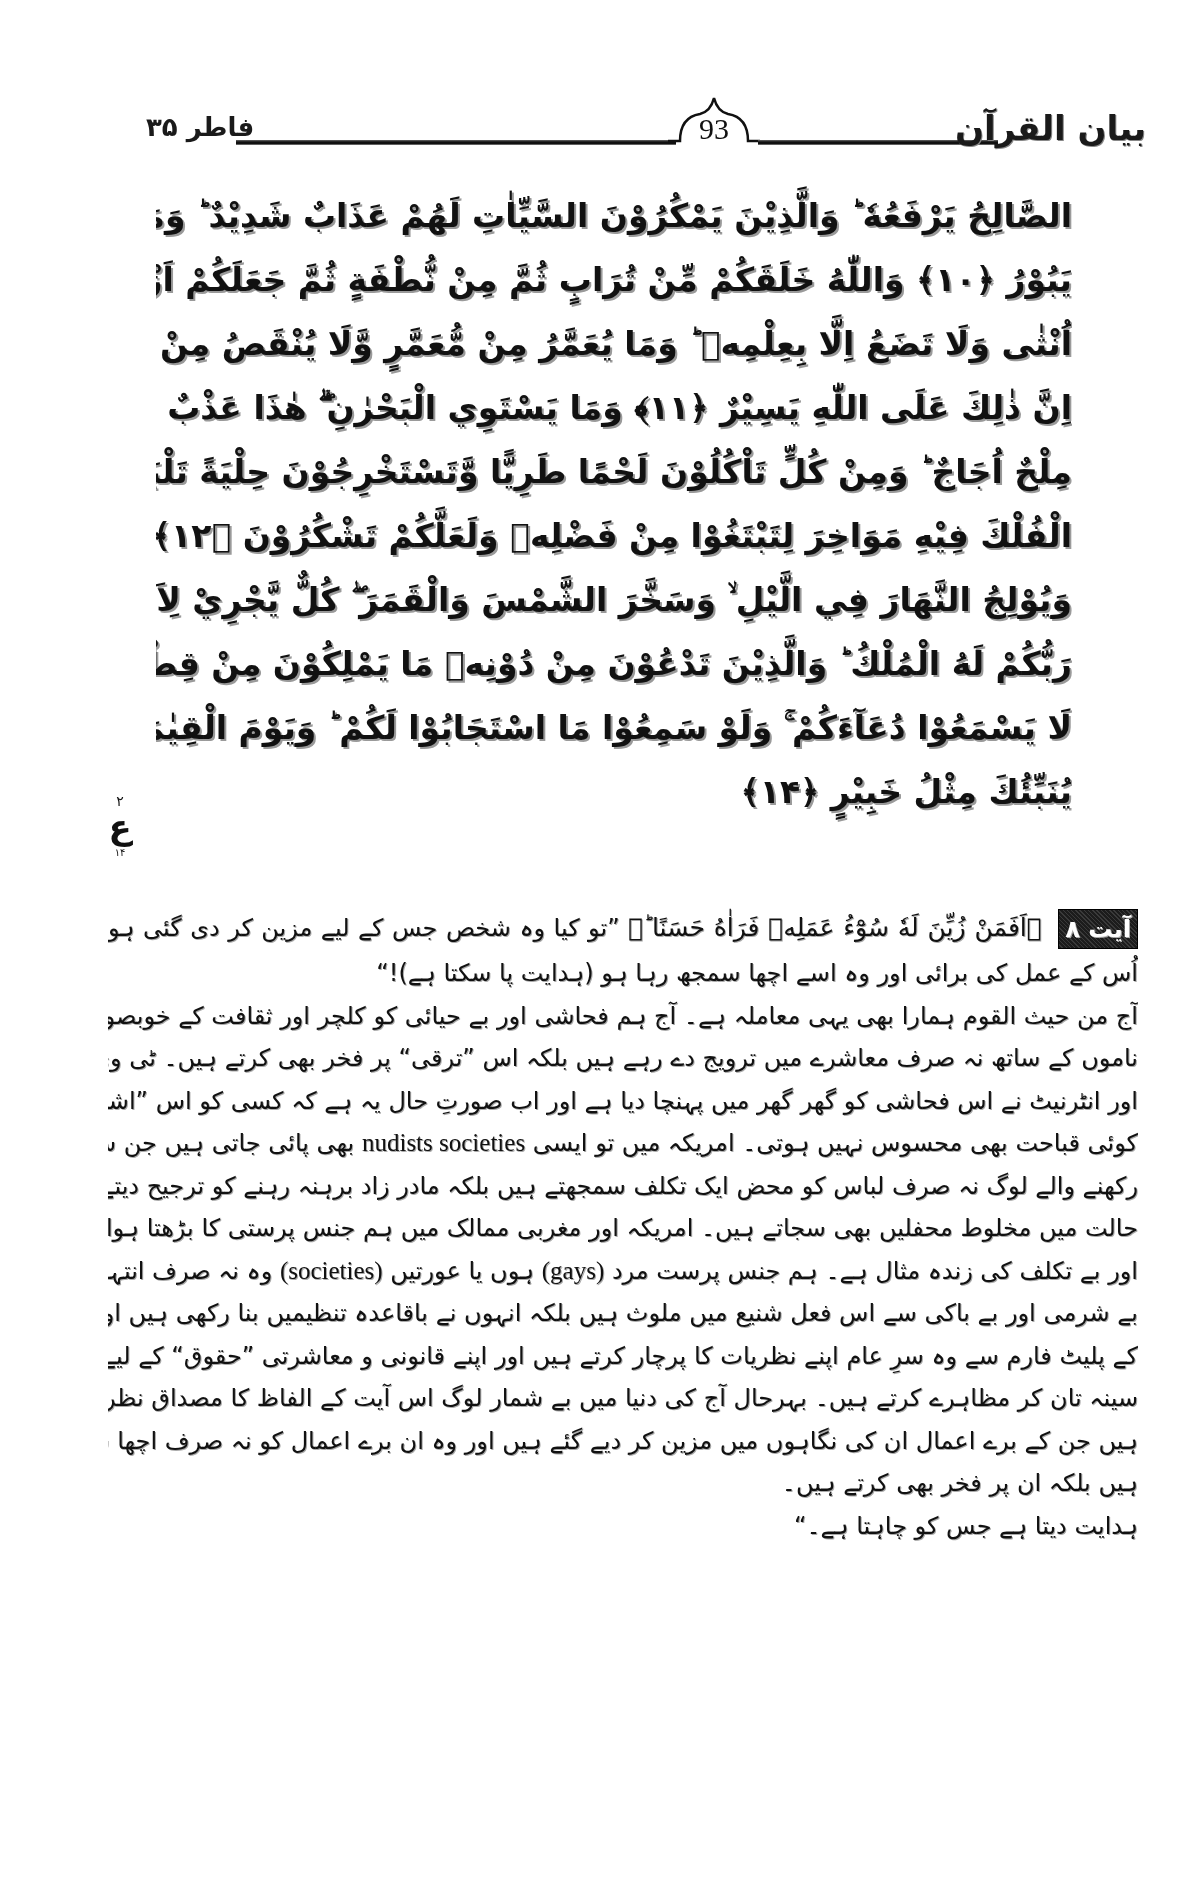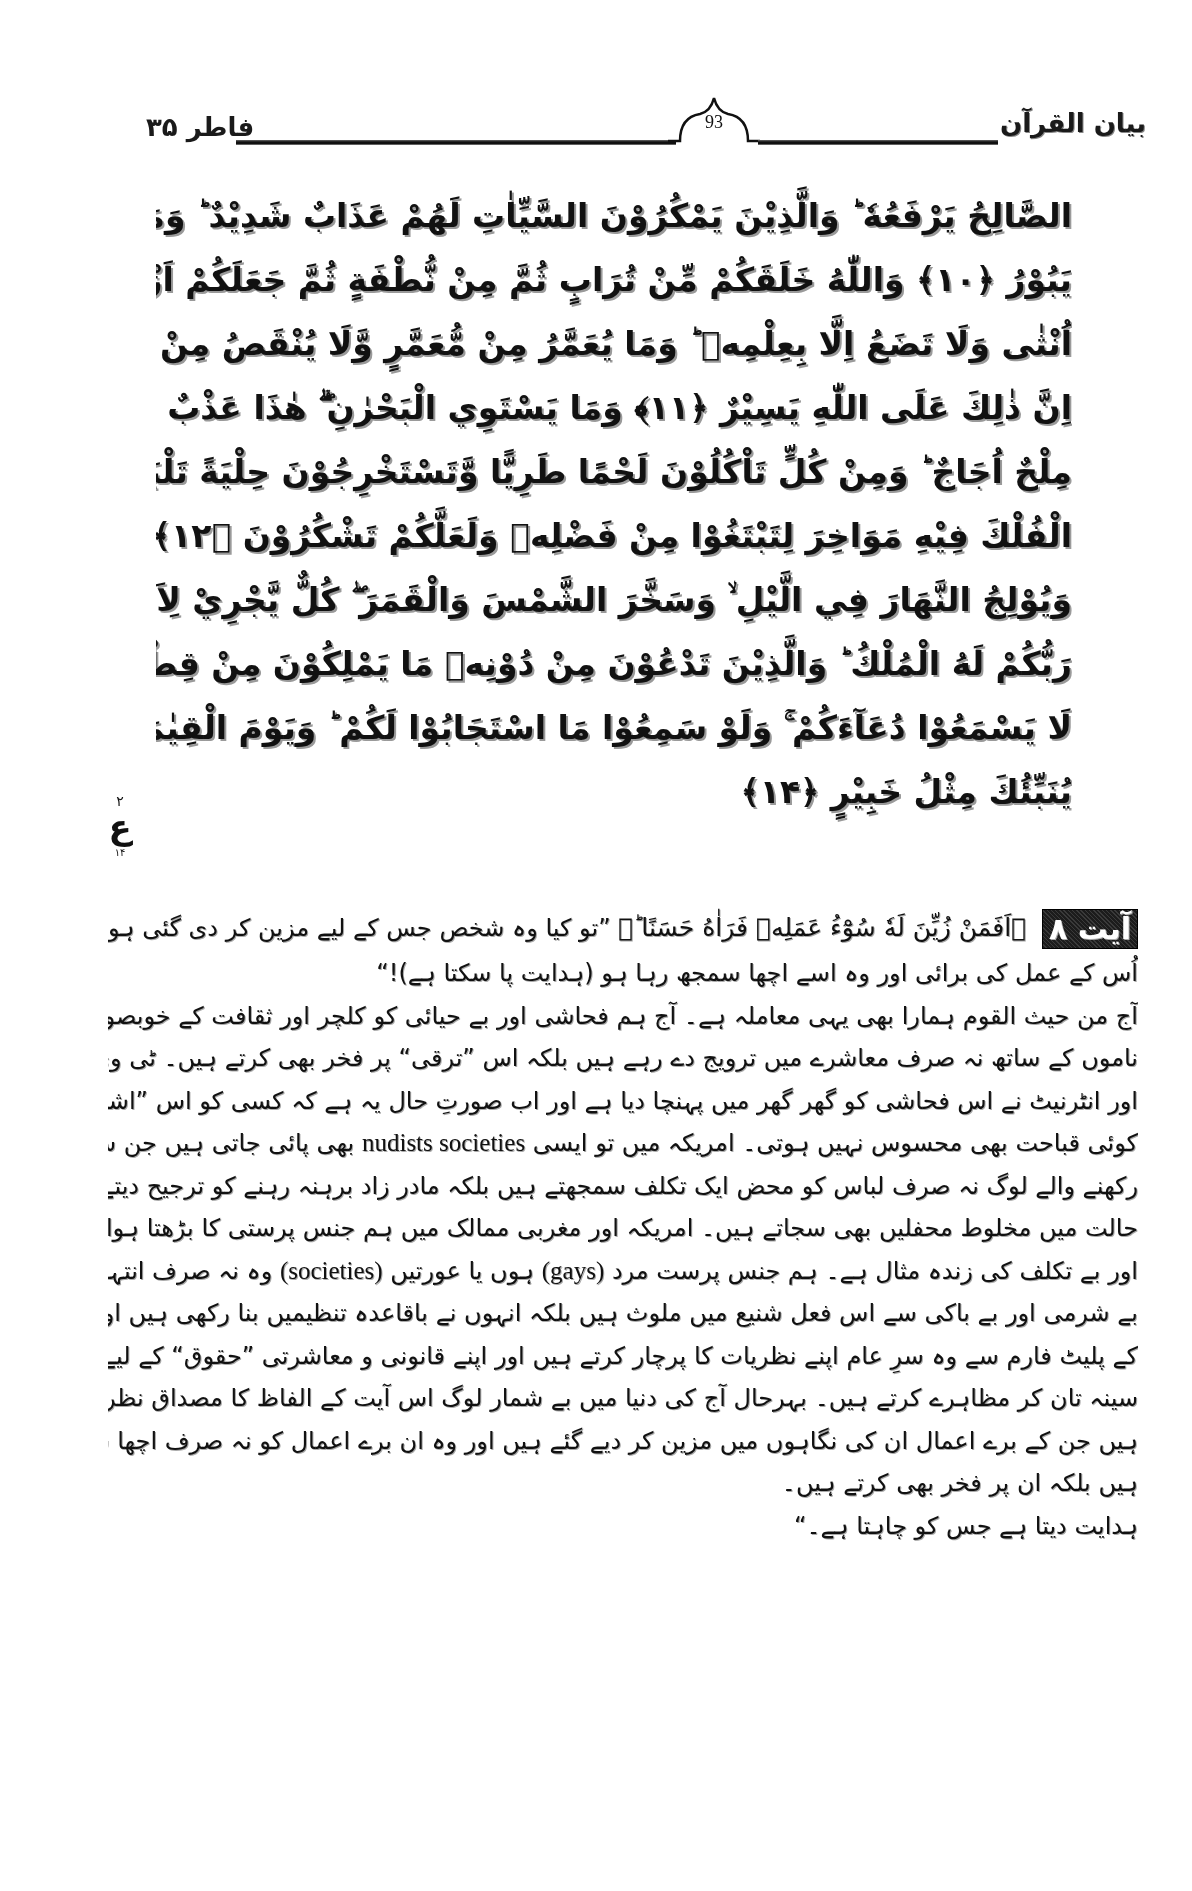--- a/index.html
+++ b/index.html
@@ -38,21 +38,21 @@
   }
   .header-rule.left { left: 90px; width: 440px; }
   .header-rule.right { left: 612px; width: 240px; }
   .header-title {
     position: absolute;
     right: 0;
     top: 6px;
     direction: rtl;
     font-family: "DejaVu Sans", sans-serif;
     font-weight: bold;
-    font-size: 26px;
+    font-size: 34px;
     letter-spacing: 1px;
     color: #1a1a1a;
     text-shadow: 1px 1px 0 #888;
   }
   .header-surah {
     position: absolute;
     left: 0;
     top: 10px;
     direction: rtl;
     font-family: "DejaVu Sans", sans-serif;
@@ -67,21 +67,21 @@
     width: 96px;
     height: 52px;
   }
   .page-number-frame svg { position: absolute; left: 0; top: 0; }
   .page-number {
     position: absolute;
     left: 0; width: 96px;
     top: 18px;
     text-align: center;
     font-family: "Liberation Serif", serif;
-    font-size: 18px;
+    font-size: 30px;
     color: #111;
   }
   
   .quran-block {
     position: absolute;
     left: 140px;
     top: 160px;
     width: 916px;
     direction: rtl;
   }
@@ -134,21 +134,21 @@
     text-align-last: justify;
     text-shadow: 1px 1px 0 #aaa;
   }
   .c-line.short { text-align-last: right; }
   .ayah-badge {
     display: inline-block;
     background: #2a2a2a;
     background-image: repeating-linear-gradient(45deg, #1c1c1c 0 2px, #3a3a3a 2px 3px);
     color: #ffffff;
     font-weight: bold;
-    font-size: 30px;
+    font-size: 24px;
     padding: 0 6px;
     line-height: 38px;
     height: 38px;
     vertical-align: middle;
     margin-left: 8px;
     border: 1px solid #000;
   }
   .arabic-quote {
     font-weight: normal;
     font-size: 25px;

